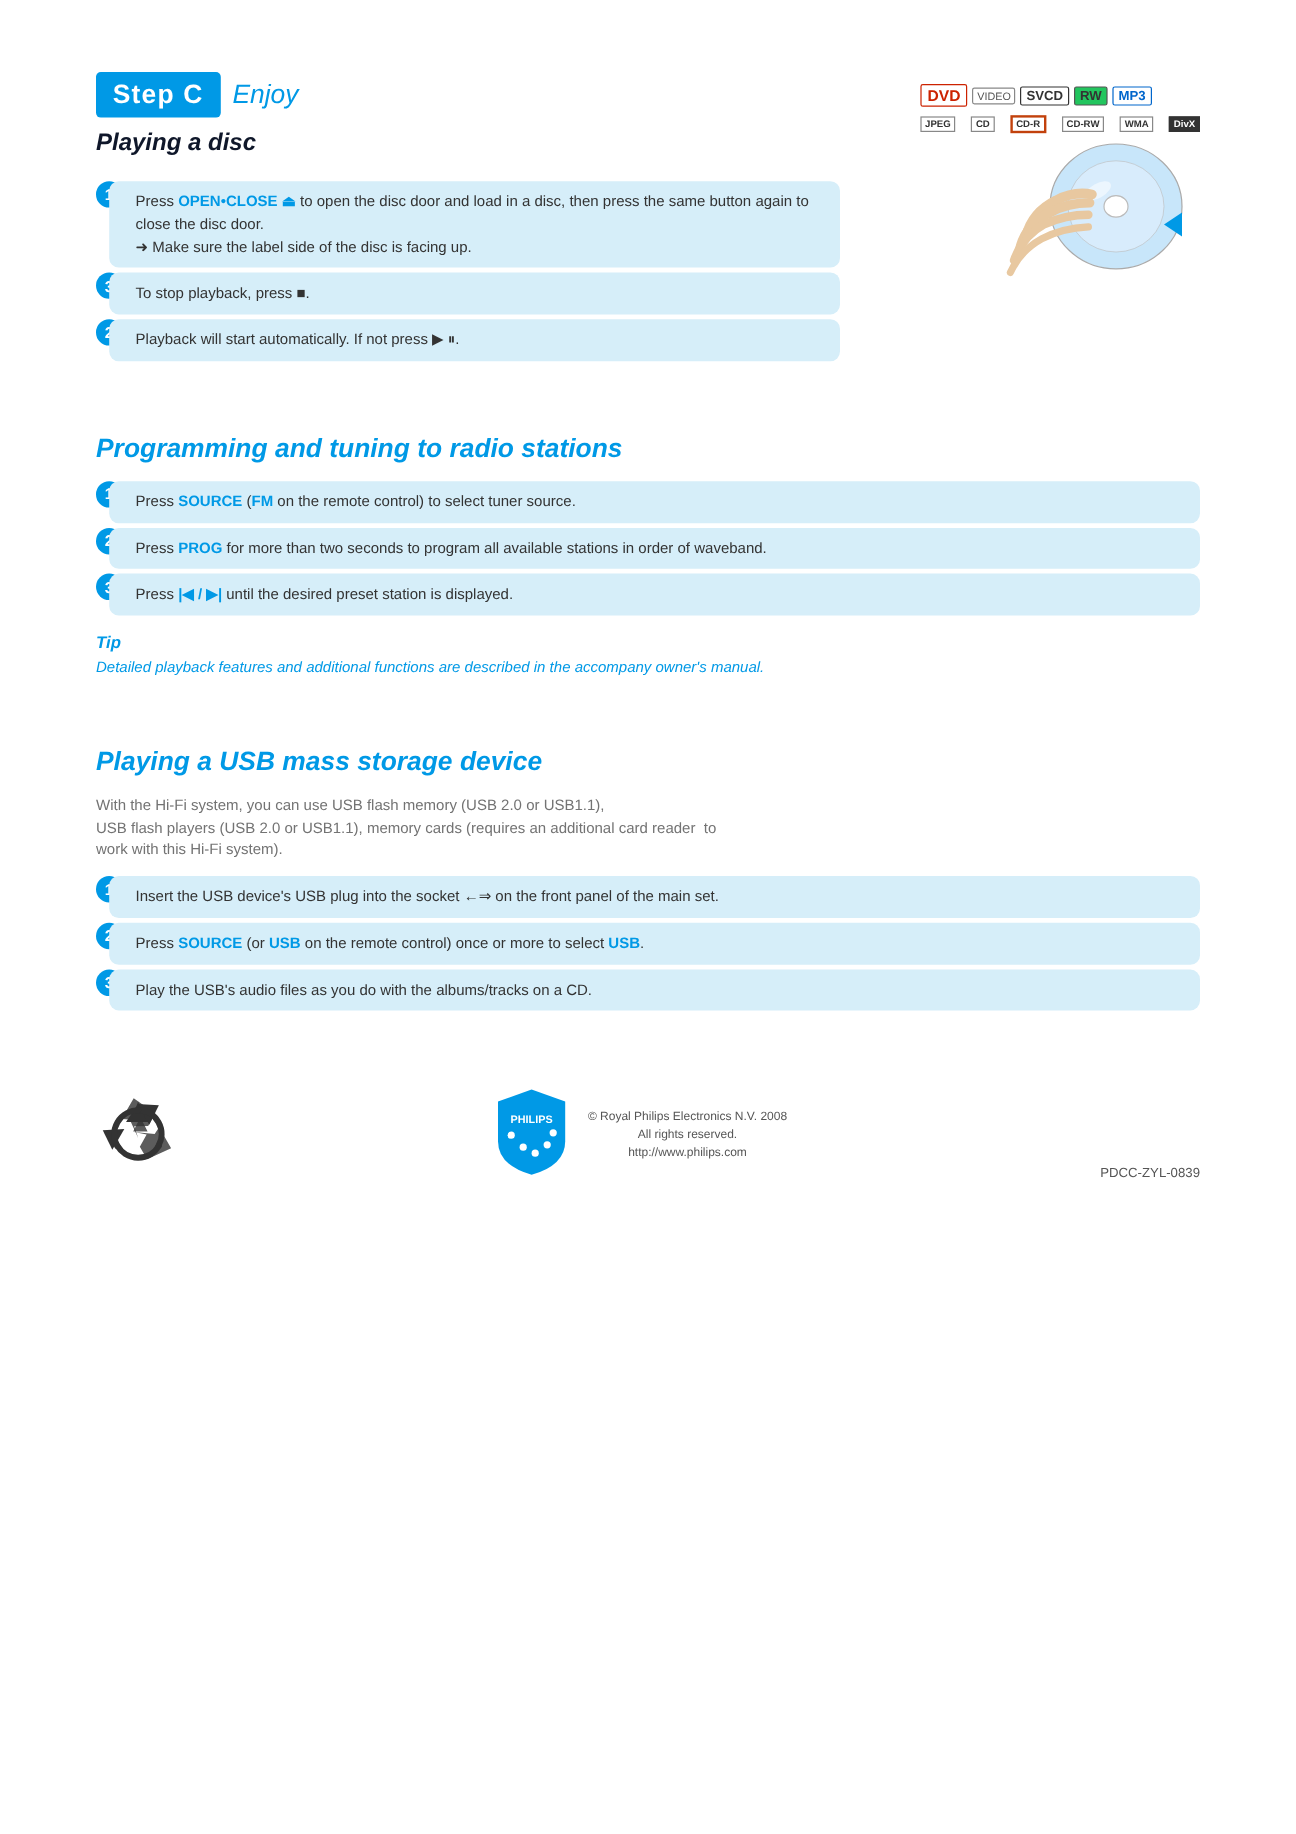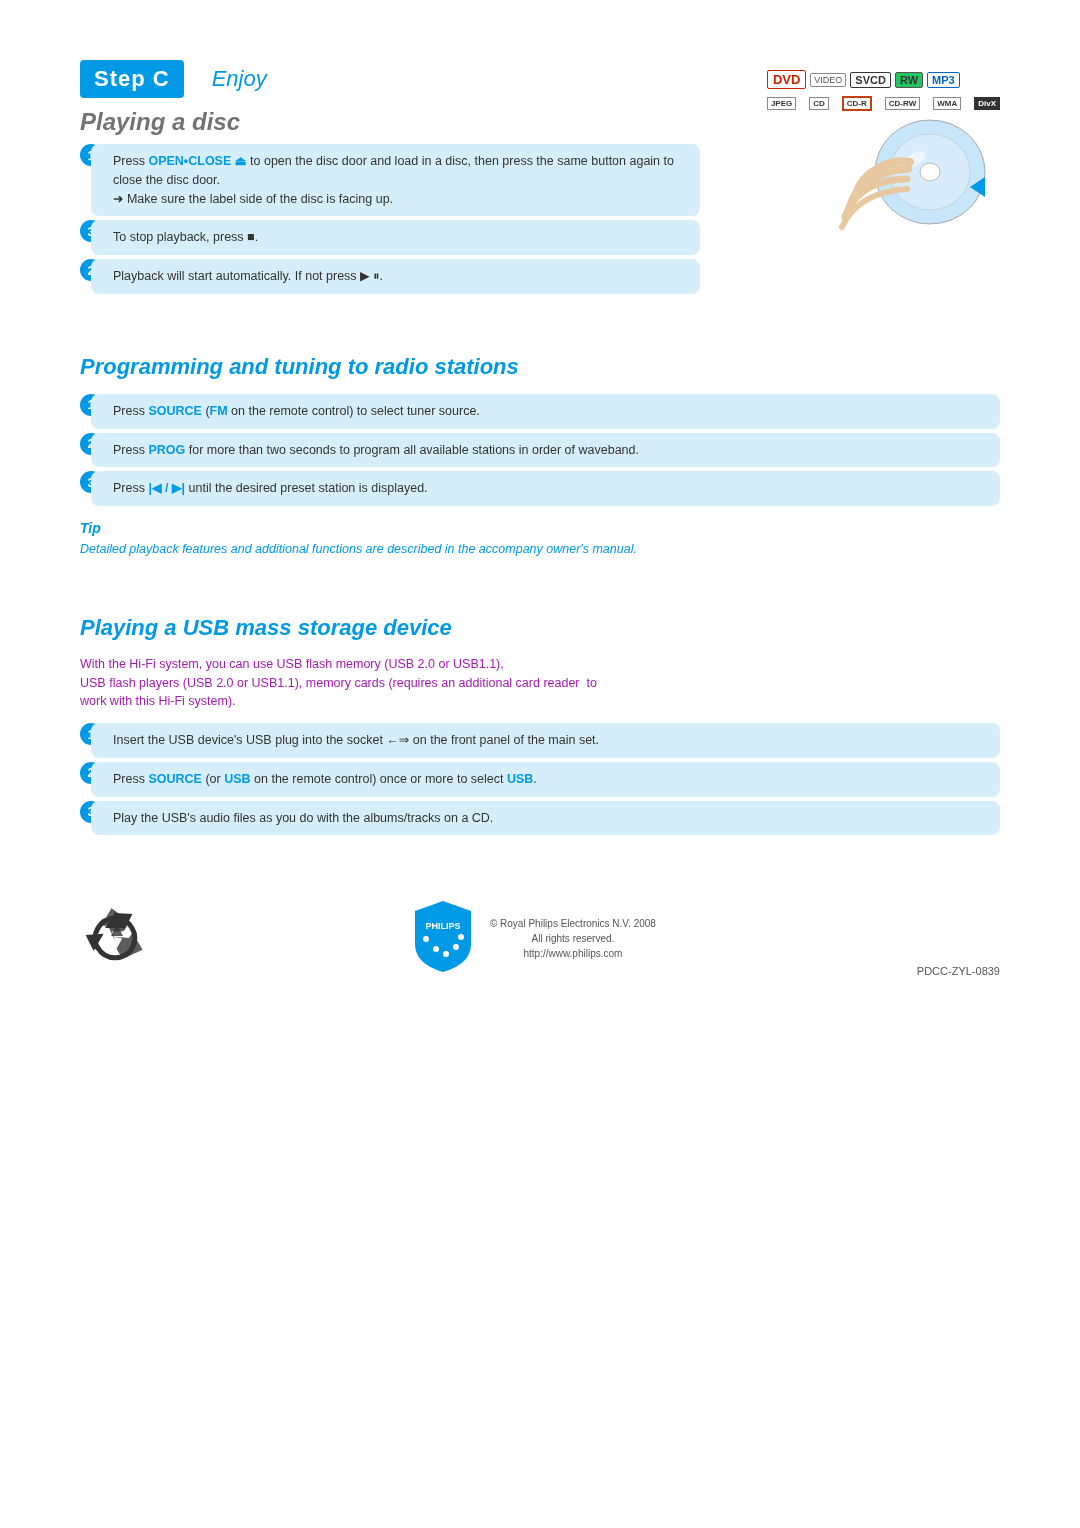--- a/index.html
+++ b/index.html
@@ -10,21 +10,21 @@
       width: 1080px;
       min-height: 1528px;
       color: #333;
       font-size: 13px;
       padding: 60px 80px 60px 80px;
     }
 
     .step-header {
       display: flex;
       align-items: center;
-      gap: 18px;
+      gap: 0;
       margin-bottom: 10px;
     }
 
     .step-c-box {
       background: #0099e6;
       color: white;
       font-size: 22px;
       font-weight: bold;
       padding: 6px 14px;
       border-radius: 4px;
@@ -53,25 +53,25 @@
 
     .right-content {
       display: flex;
       flex-direction: column;
       align-items: flex-end;
       gap: 6px;
       min-width: 300px;
     }
 
     .section-title {
-      font-size: 24px;
+      font-size: 20px;
       font-style: italic;
       font-weight: bold;
-      color: #737373;
-      margin-bottom: 8px;
+      color: #0f172a;
+      margin-bottom: 20px;
       margin-top: 6px;
     }
 
     .section-title-large {
       font-size: 22px;
       font-style: italic;
       font-weight: bold;
       color: #0099e6;
       margin-bottom: 14px;
       margin-top: 16px;
@@ -138,21 +138,21 @@
     }
 
     .tip-text {
       font-style: italic;
       color: #0099e6;
       font-size: 12.5px;
       line-height: 1.5;
     }
 
     .usb-intro {
-      color: #a21caf;
+      color: #737373;
       font-size: 12.5px;
       margin-bottom: 12px;
       line-height: 1.5;
     }
 
     .divider-section {
       margin-top: 30px;
     }
 
     

